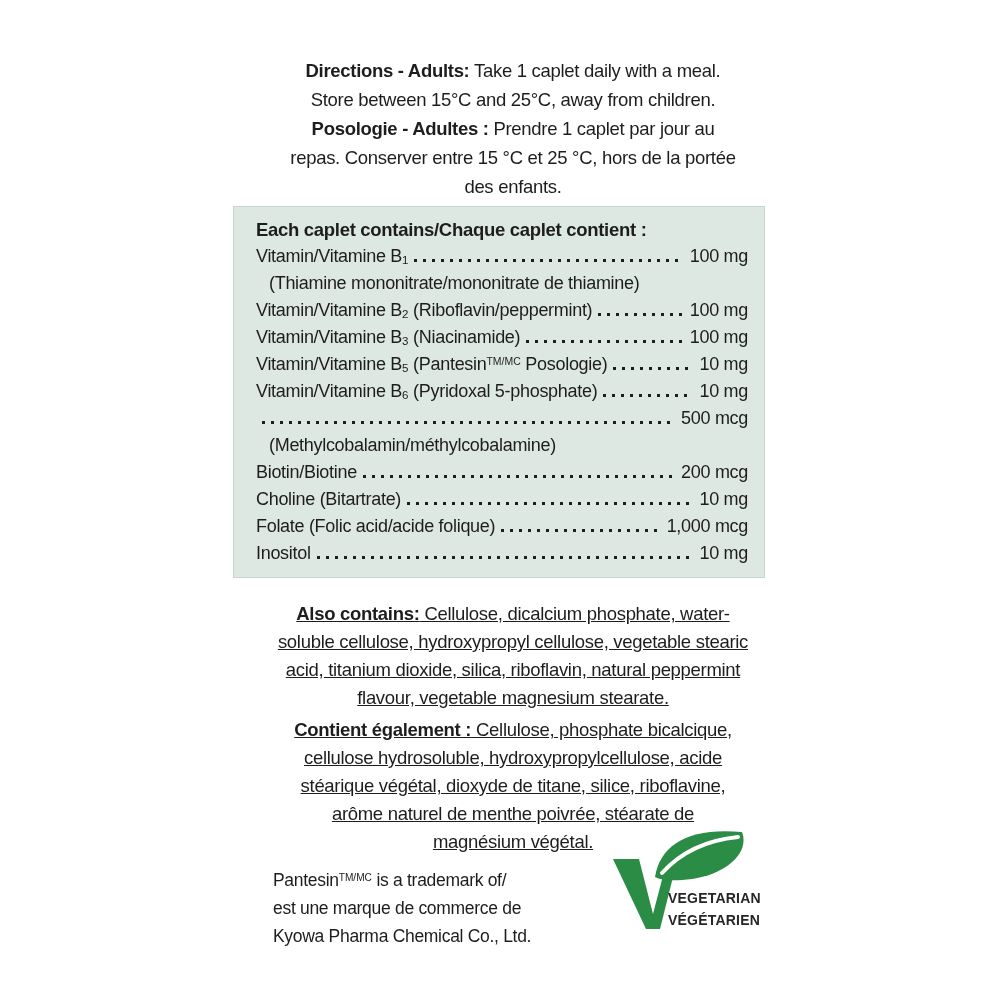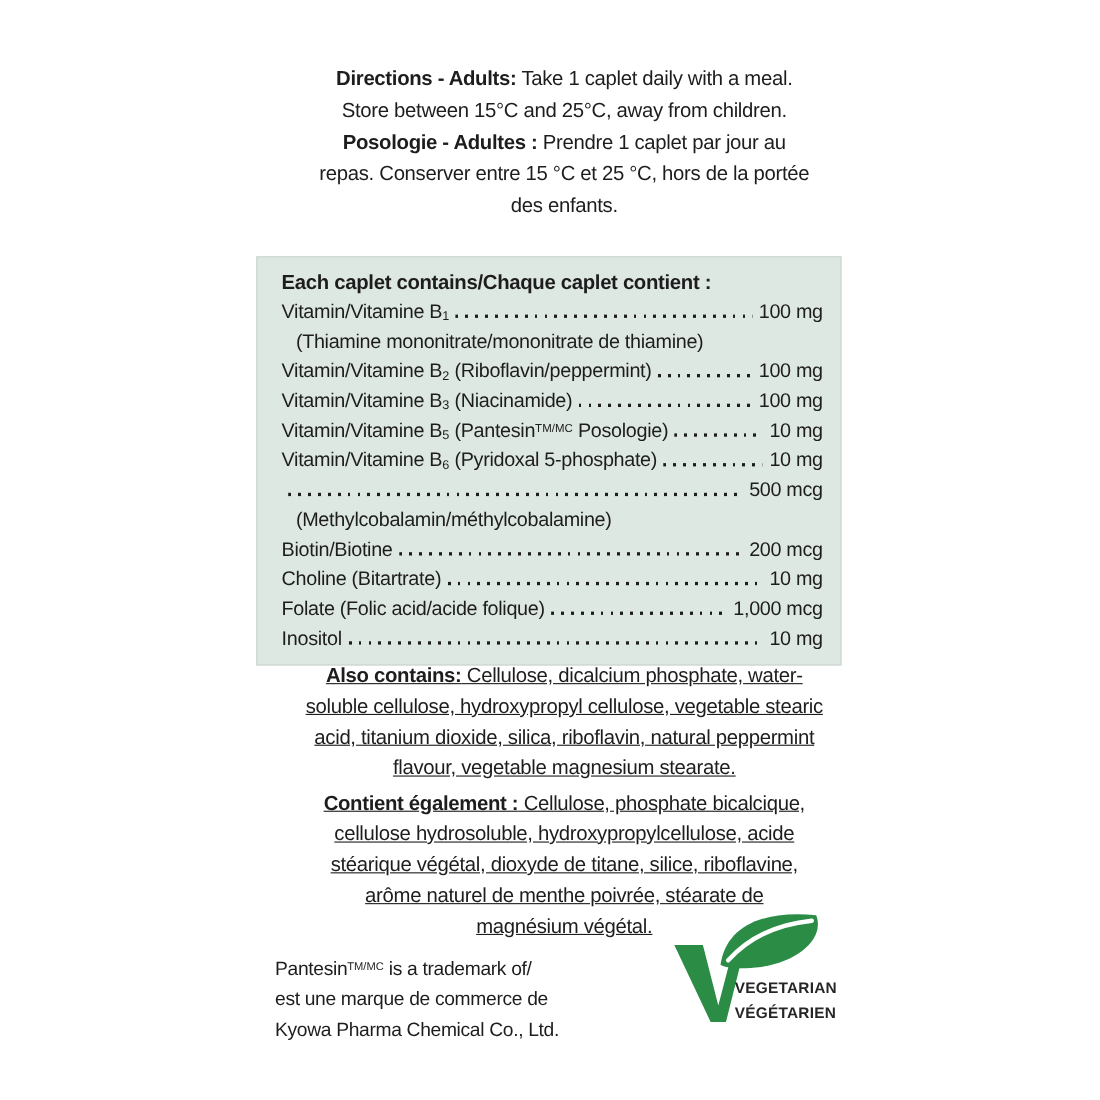--- a/index.html
+++ b/index.html
@@ -28,21 +28,21 @@
   b{font-weight:700;}
 
   
   .directions{
     position:absolute;left:255px;top:56px;width:516px;
     font-size:18.5px;line-height:29px;letter-spacing:-0.3px;
   }
 
   
   .facts-box{
-    position:absolute;left:233px;top:233px;width:532px;
+    position:absolute;left:233px;top:206px;width:532px;
     background:var(--box-bg);
     border:1px solid var(--box-border);
     padding:9px 16px 10px 22px;
     font-size:18px;line-height:27px;letter-spacing:-0.3px;
   }
   .facts-header{
     margin:0;font-size:18.5px;font-weight:700;line-height:27px;letter-spacing:-0.3px;
   }
   .ing-row{display:flex;align-items:baseline;}
   .ing-name{white-space:nowrap;}
@@ -60,21 +60,21 @@
 
   
   .also-block{
     position:absolute;left:255px;top:600px;width:516px;
     font-size:18.5px;line-height:28px;letter-spacing:-0.3px;text-decoration:underline;
   }
   .para-gap{margin-top:4px;}
 
   
   .trademark{
-    position:absolute;left:250px;top:866px;width:340px;
+    position:absolute;left:273px;top:866px;width:340px;
     font-size:17.5px;line-height:28px;letter-spacing:-0.3px;
     margin:0;white-space:pre-line;
   }
 
   
   .veg-logo{position:absolute;left:610px;top:829px;width:150px;height:108px;}
   .veg-logo svg{position:absolute;left:0;top:0;width:150px;height:105px;display:block;}
   .v-shape{fill:var(--logo-green);}
   .leaf{fill:var(--logo-green);}
   .vein{fill:none;stroke:#ffffff;stroke-width:4;stroke-linecap:round;}

